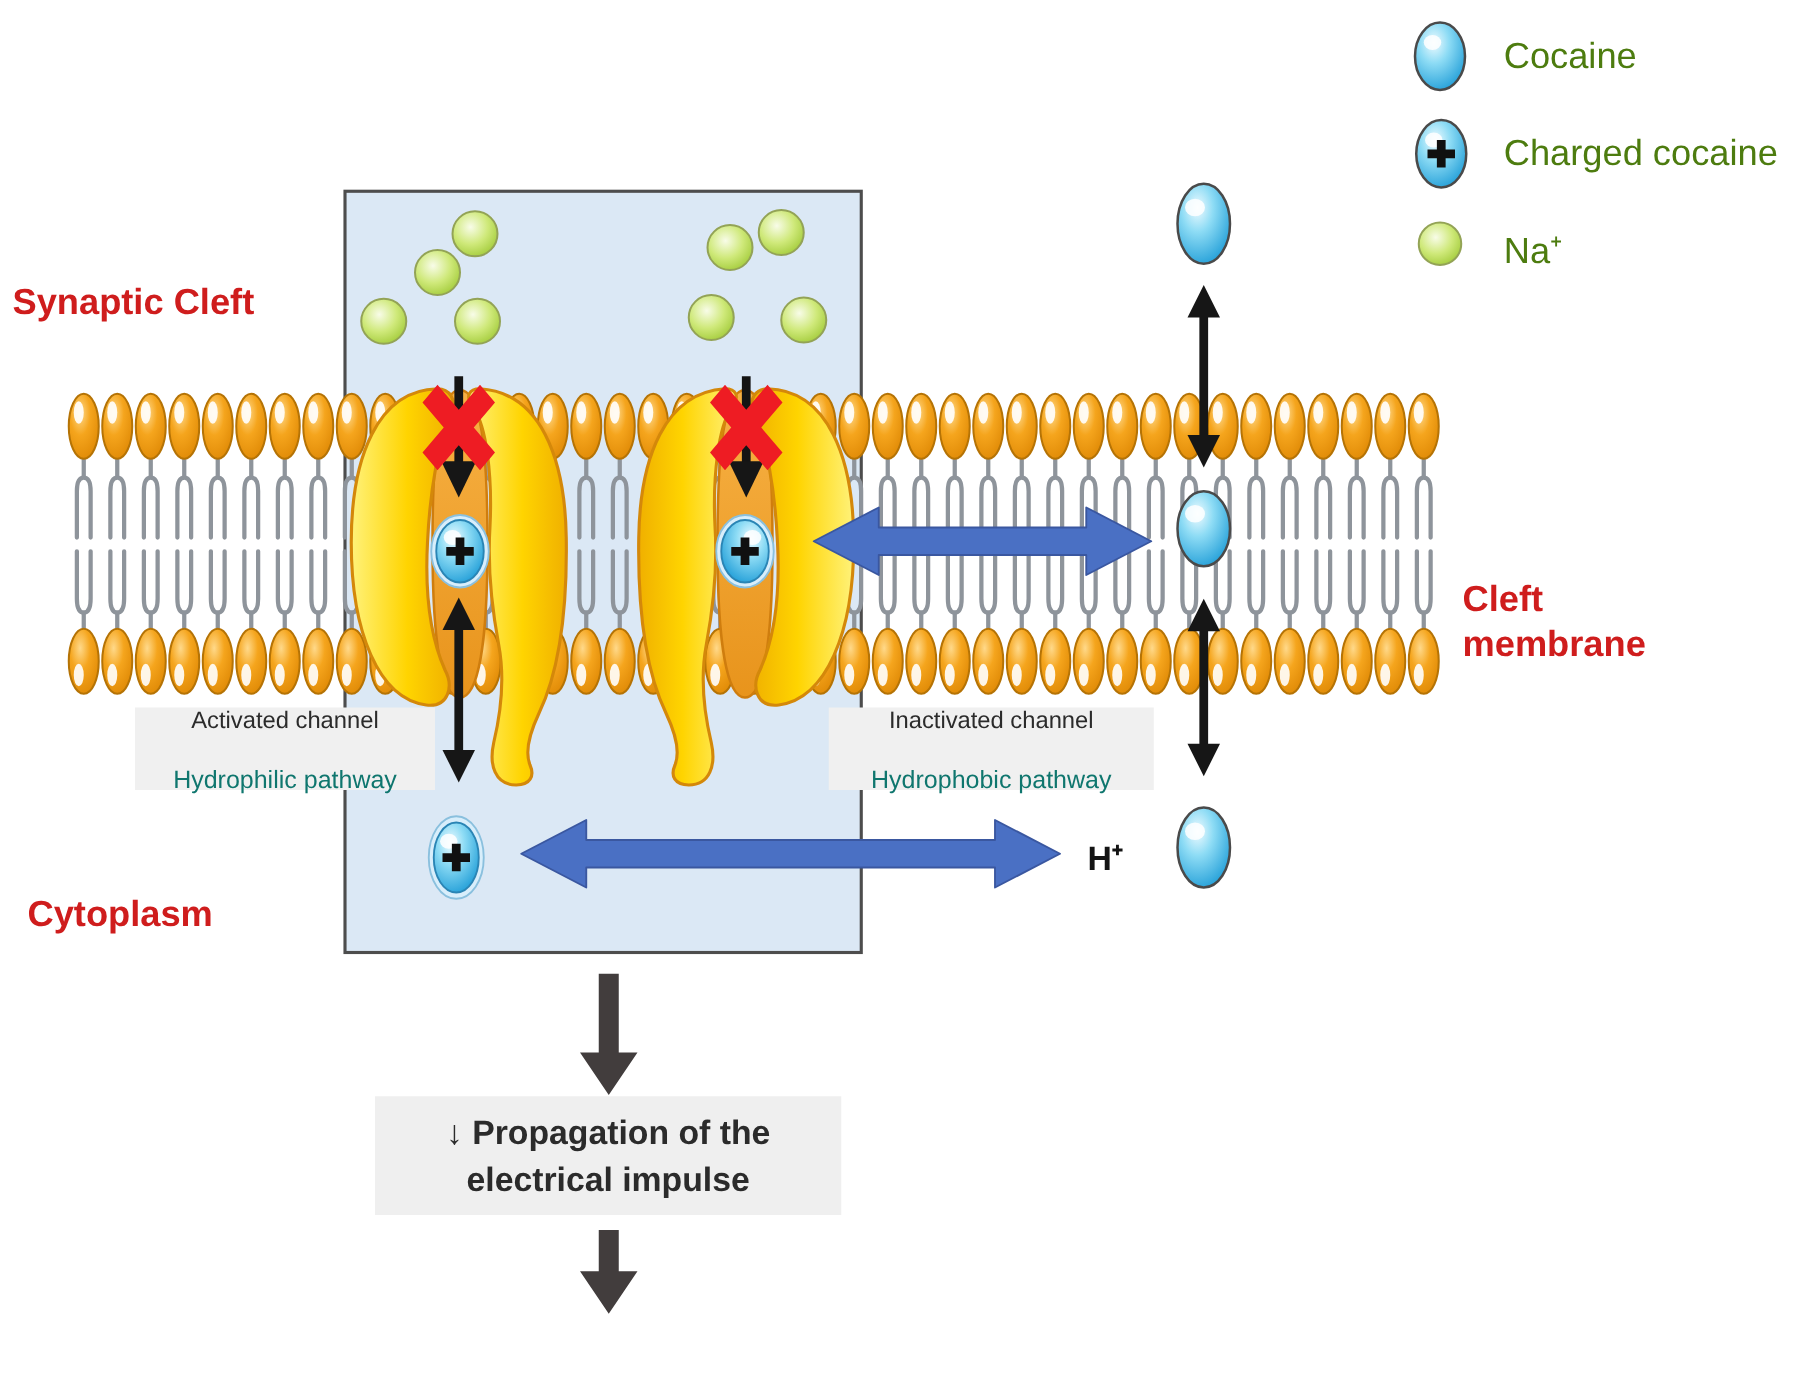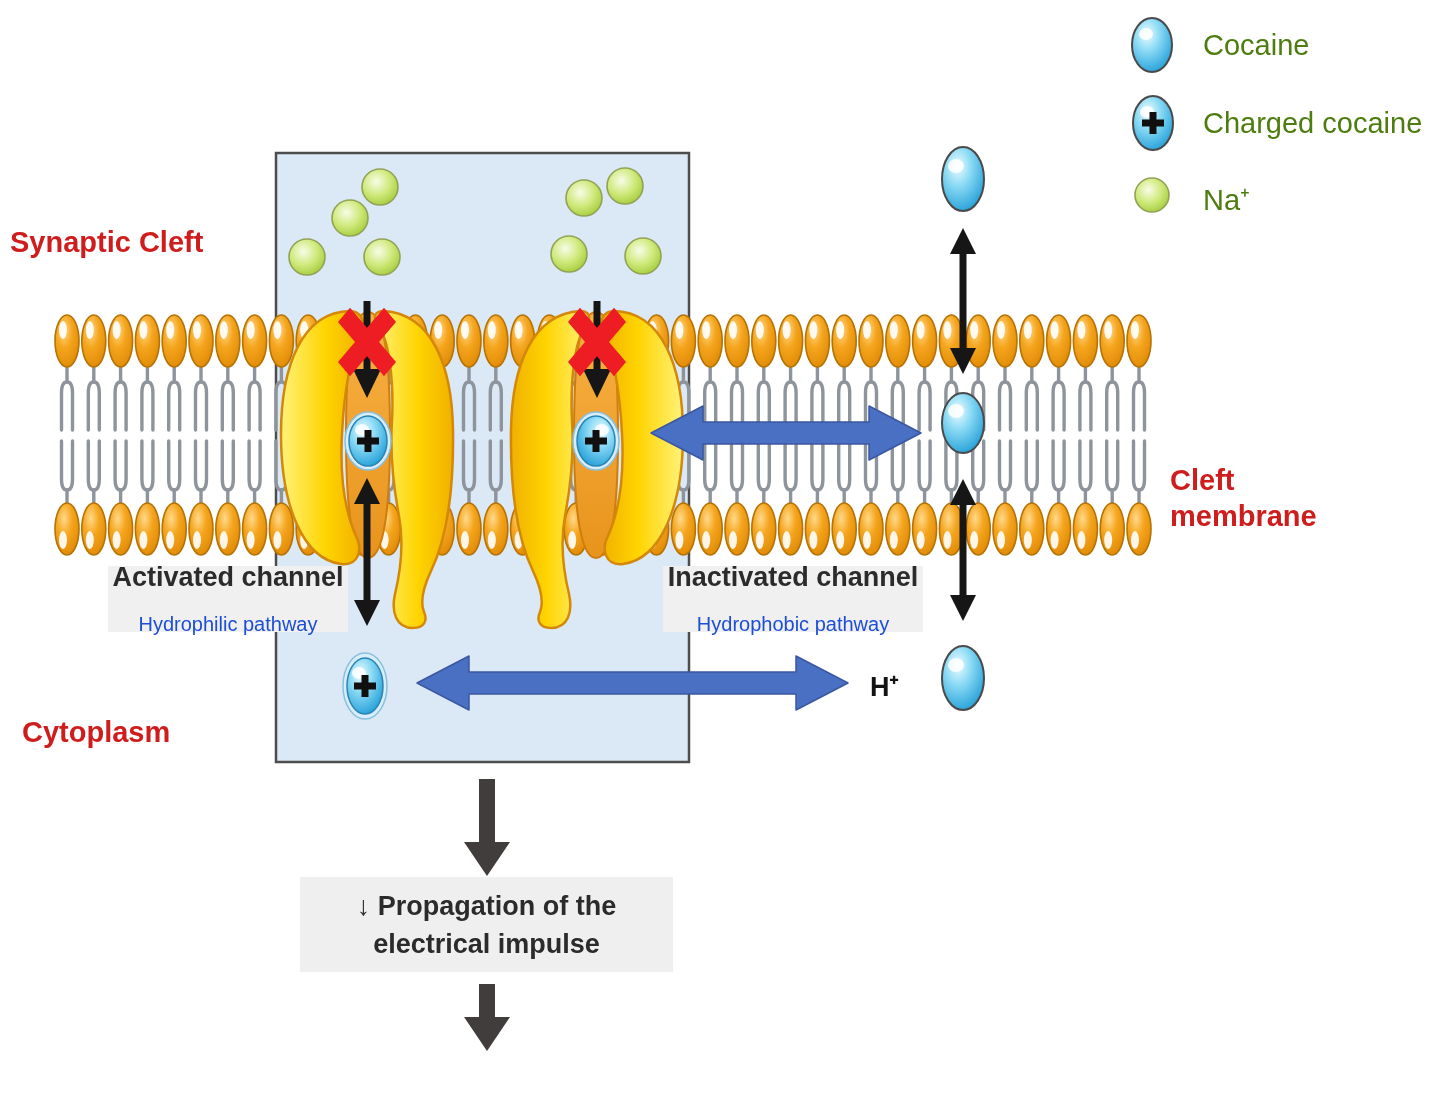--- a/index.html
+++ b/index.html
@@ -9,22 +9,22 @@
   }
   .stage svg{position:absolute;left:0;top:0;}
   .overlay{position:absolute;white-space:pre-line;}
   .red-label{color:#cf1d1d;font-weight:bold;font-size:29px;line-height:36px;}
   .legend-label{color:#4d7c0f;font-size:29px;}
   .hplus{color:#141414;font-weight:bold;font-size:27px;}
   .gray-box{
     background:#f0f0f0;text-align:center;color:#2b2b2b;
     display:flex;flex-direction:column;justify-content:center;
   }
-  .chan-title{font-weight:bold;font-size:27px;line-height:30px;}
-  .chan-sub{font-size:20px;line-height:26px;color:#1d4ed8;margin-top:19px;}
+  .chan-title{font-weight:normal;font-size:19px;line-height:30px;}
+  .chan-sub{font-size:20px;line-height:26px;color:#0f766e;margin-top:19px;}
   .flow-box{
     background:#efefef;text-align:center;color:#2b2b2b;font-weight:bold;font-size:27px;line-height:38px;
     display:flex;align-items:center;justify-content:center;
   }
   
   .tail{stroke:#8e949b;stroke-width:3.4;fill:none;stroke-linecap:round;}
   .head{fill:url(#gradHead);stroke:#b57305;stroke-width:1.6;}
   .hl{fill:rgba(255,255,255,0.9);}
   .na{fill:url(#gradNa);stroke:#93a356;stroke-width:1.6;}
   .banana{fill:url(#gradBanana);stroke:#d4880a;stroke-width:2.5;stroke-linejoin:round;}

